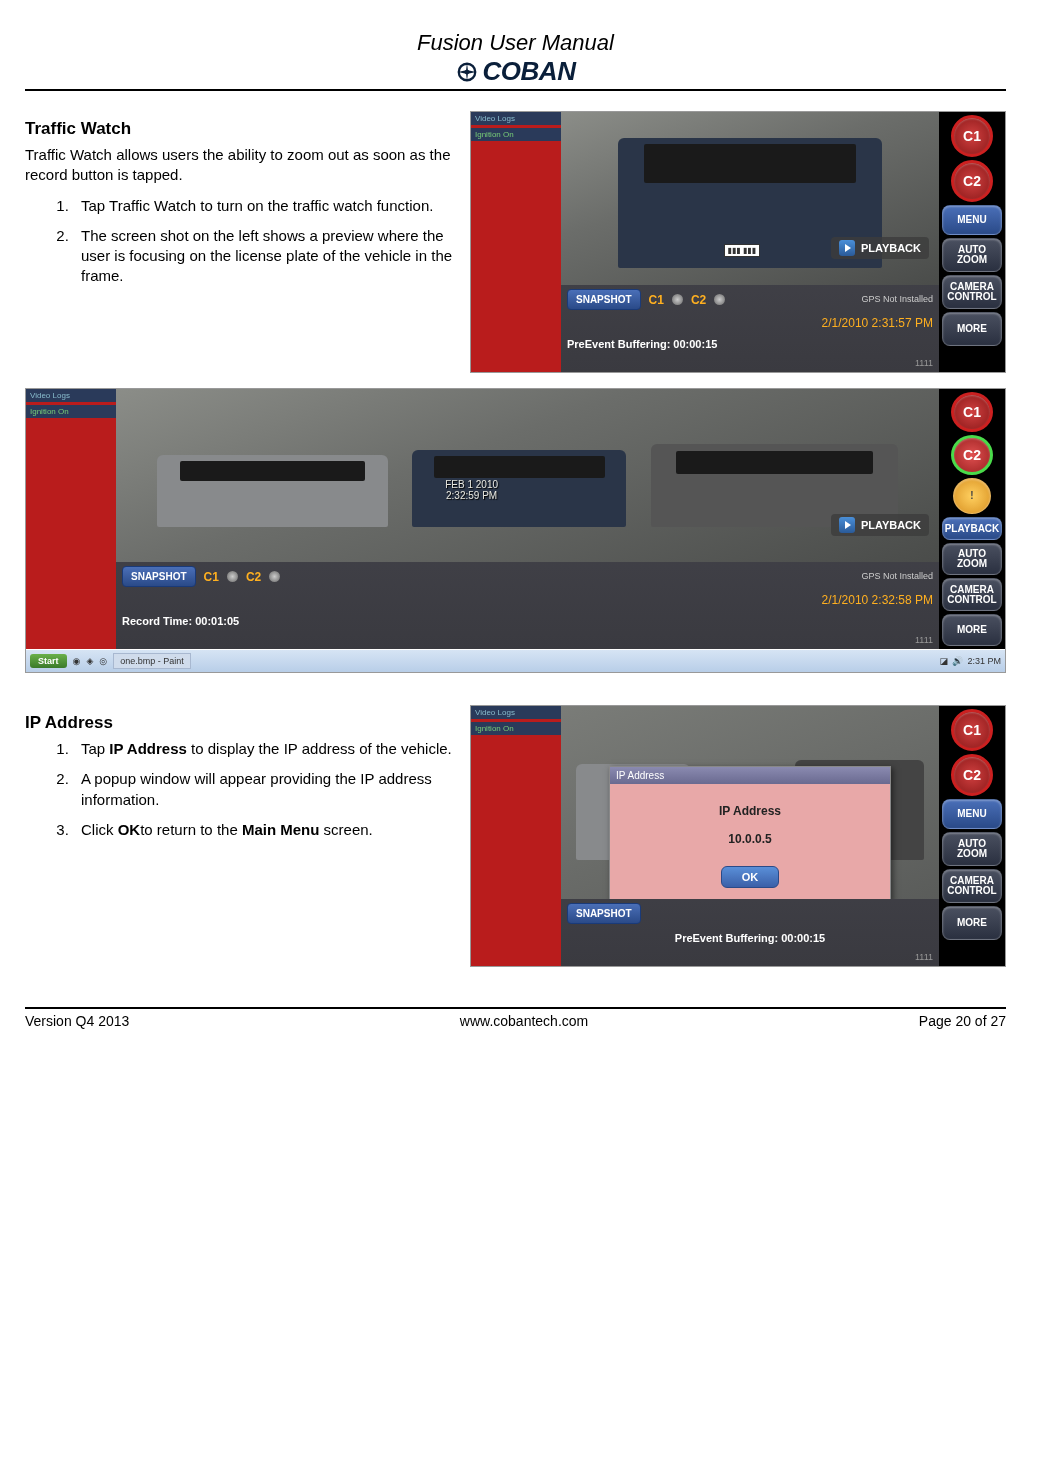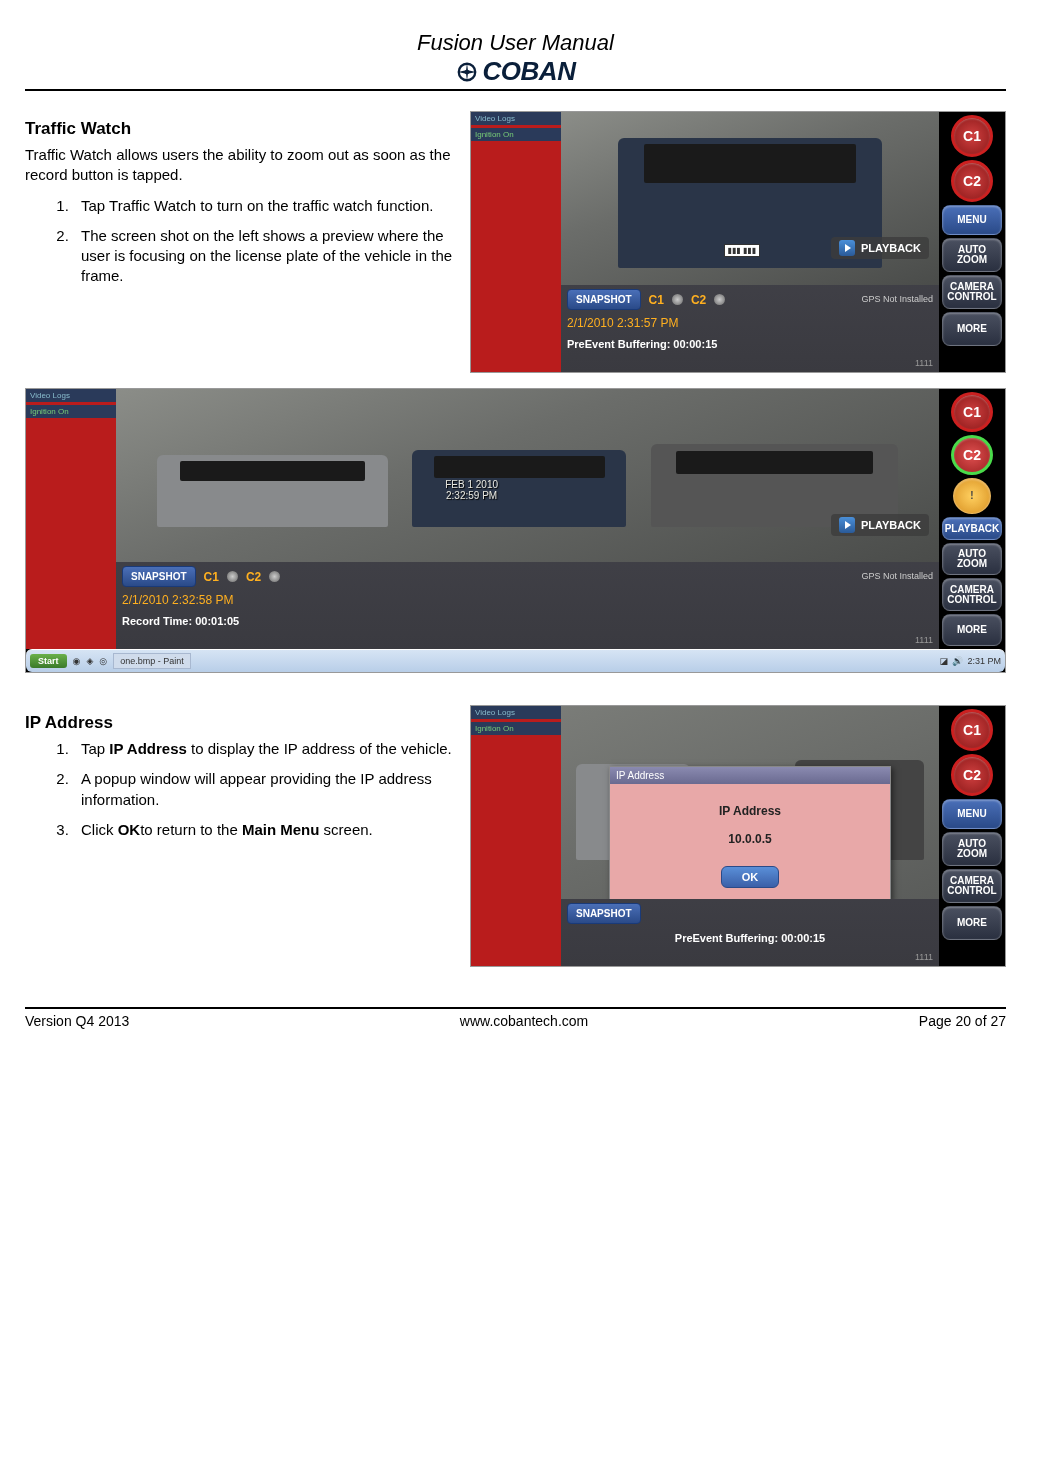--- a/index.html
+++ b/index.html
@@ -130,21 +130,21 @@
     border: 1px solid #1a3a78;
     color: #fff;
     font-weight: bold;
     font-size: 10px;
     padding: 4px 8px;
     border-radius: 4px;
   }
   .cam-label { color: #ffb020; font-weight: bold; font-size: 12px; }
   .radio { width: 11px; height: 11px; border-radius: 50%; background: radial-gradient(#ccc,#666); display: inline-block; }
   .gps { font-size: 9px; color: #ccc; margin-left: auto; line-height:1.0;}
-  .ts-line { color: #ffb020; font-size: 12px; padding: 2px 6px 4px 6px; text-align:left;}
+  .ts-line { color: #ffb020; font-size: 12px; padding: 2px 6px 4px 6px; text-align:right;}
   .status-line { font-size: 11px; font-weight: bold; padding: 4px 6px 8px 6px; }
   .small-num { font-size: 9px; color: #999; text-align: right; padding: 0 6px 4px 0; }
 
   .shot-side {
     width: 60px;
     background: #000;
     display: flex;
     flex-direction: column;
     gap: 3px;
     padding: 3px;
@@ -199,21 +199,20 @@
   .taskbar {
     height: 22px;
     background: linear-gradient(#d6e4f4, #b8cee8);
     display: flex;
     align-items: center;
     font-size: 9px;
     color: #333;
     gap: 6px;
     padding: 0 4px;
     border-top: 1px solid #fff;
-    border-radius: 6px;
   }
   .taskbar .start { background: linear-gradient(#6ab04a,#3a7a2a); color:#fff; padding:2px 8px; border-radius:3px; font-weight:bold;}
   .taskbar .task { background:#d0dcec; padding:2px 6px; border:1px solid #a8b8d0;}
   .taskbar .tray { margin-left:auto; display:flex; gap:4px; align-items:center;}
 
   .popup {
     position: absolute;
     left: 50%;
     top: 60px;
     transform: translateX(-50%);

